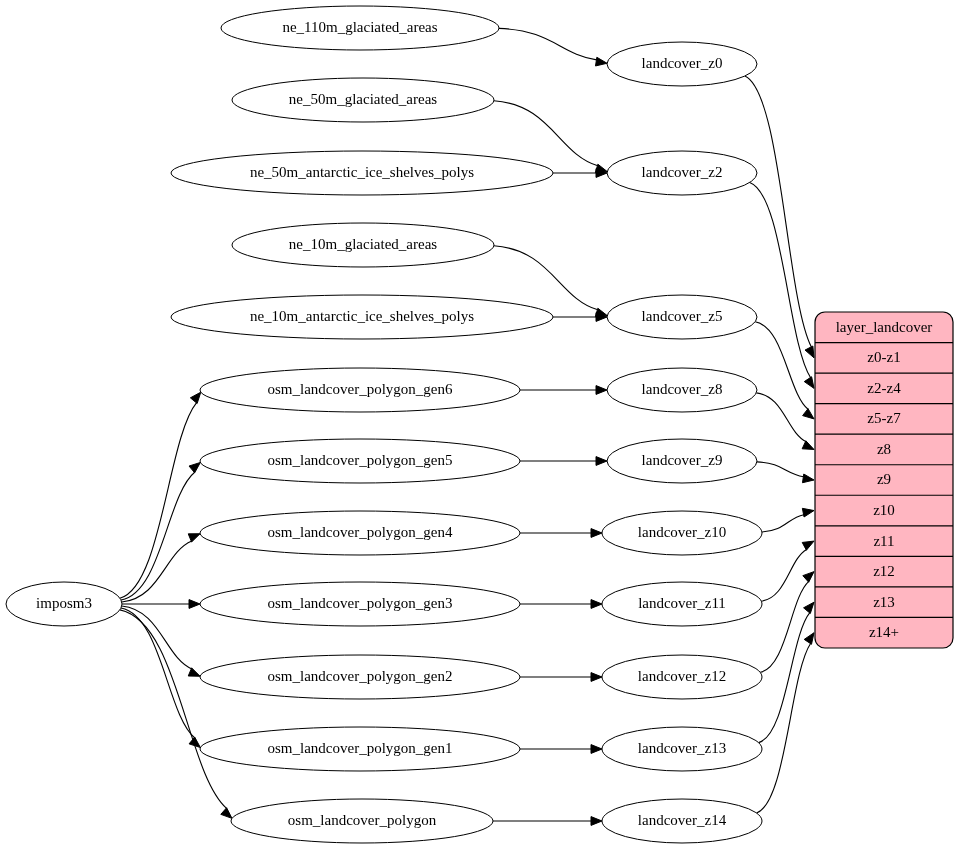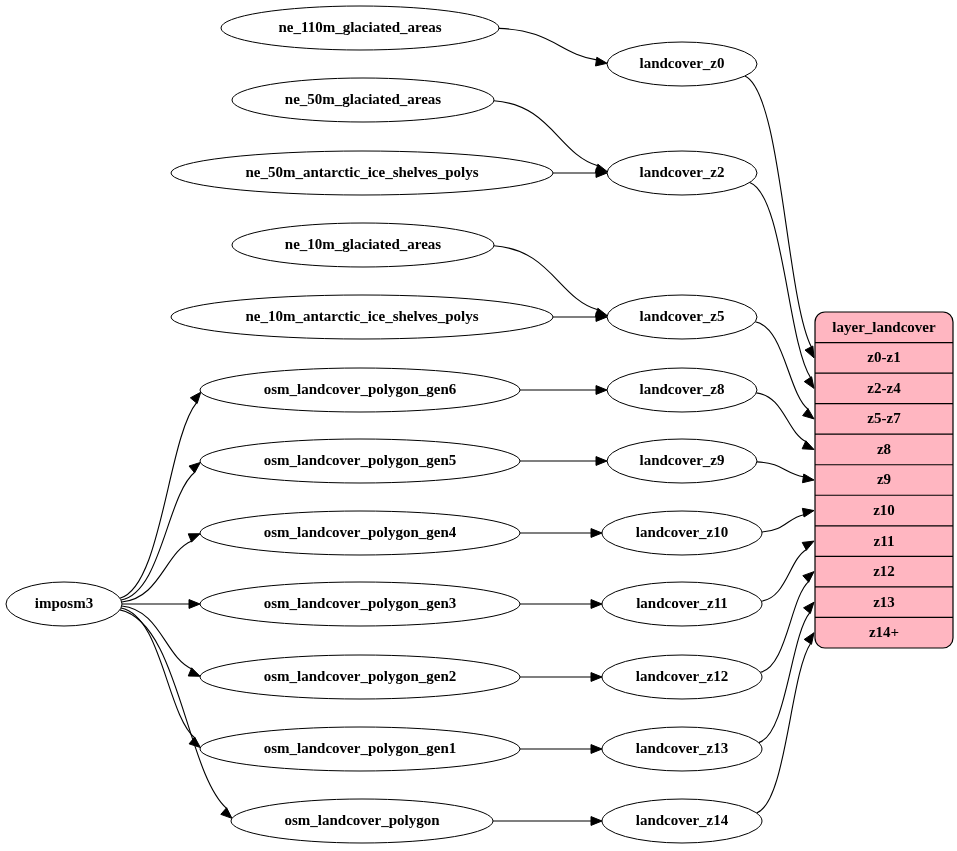--- a/index.html
+++ b/index.html
@@ -1,20 +1,20 @@
 <!DOCTYPE html>
 <html><head>
 <meta charset="utf-8">
 <style>
   html,body{margin:0;padding:0;background:#ffffff;}
   body{
     width:957px;height:851px;overflow:hidden;
     font-family:"Liberation Serif","DejaVu Serif",serif;
   }
-  #canvas{position:relative;width:957px;height:851px;font-weight:bold;}
+  #canvas{position:relative;width:957px;height:851px;}
   svg#graph{position:absolute;left:0;top:0;width:957px;height:851px;display:block;}
   .node-ellipse{fill:#ffffff;stroke:#000000;stroke-width:1;}
   .node-label{font-family:"Liberation Serif","DejaVu Serif",serif;font-size:15px;fill:#000000;text-anchor:middle;dominant-baseline:middle;}
   .edge-path{fill:none;stroke:#000000;stroke-width:1.1;}
   .arrow-head{fill:#000000;stroke:#000000;stroke-width:1;}
   .tbl-outline{fill:#ffb6c1;stroke:#000000;stroke-width:1.2;}
   .tbl-divider{stroke:#000000;stroke-width:1.2;}
   .tbl-label{font-family:"Liberation Serif","DejaVu Serif",serif;font-size:15px;fill:#000000;text-anchor:middle;dominant-baseline:middle;}
 </style>
 </head>

